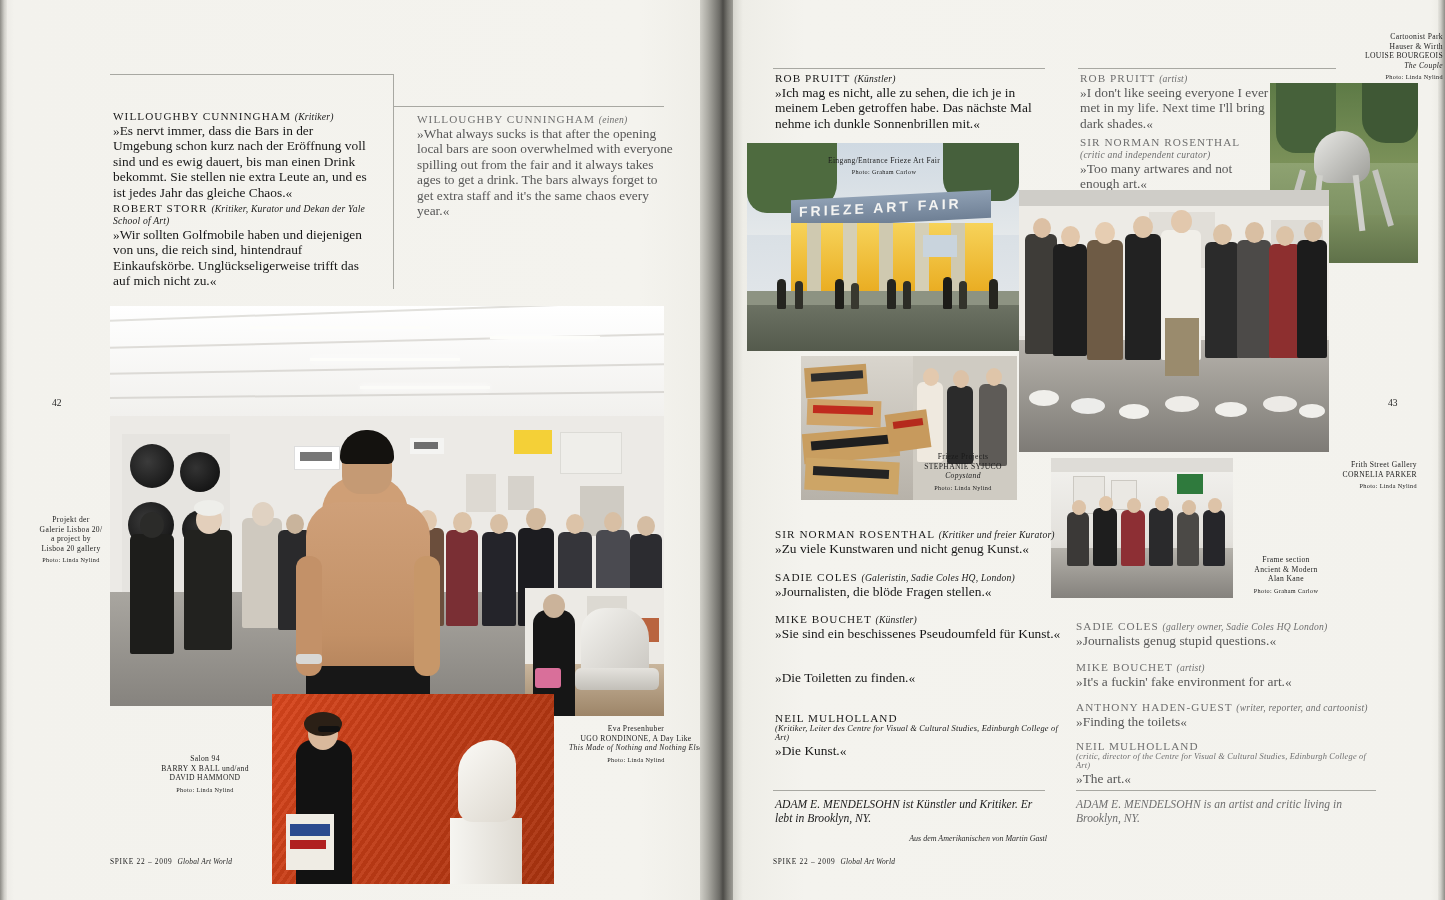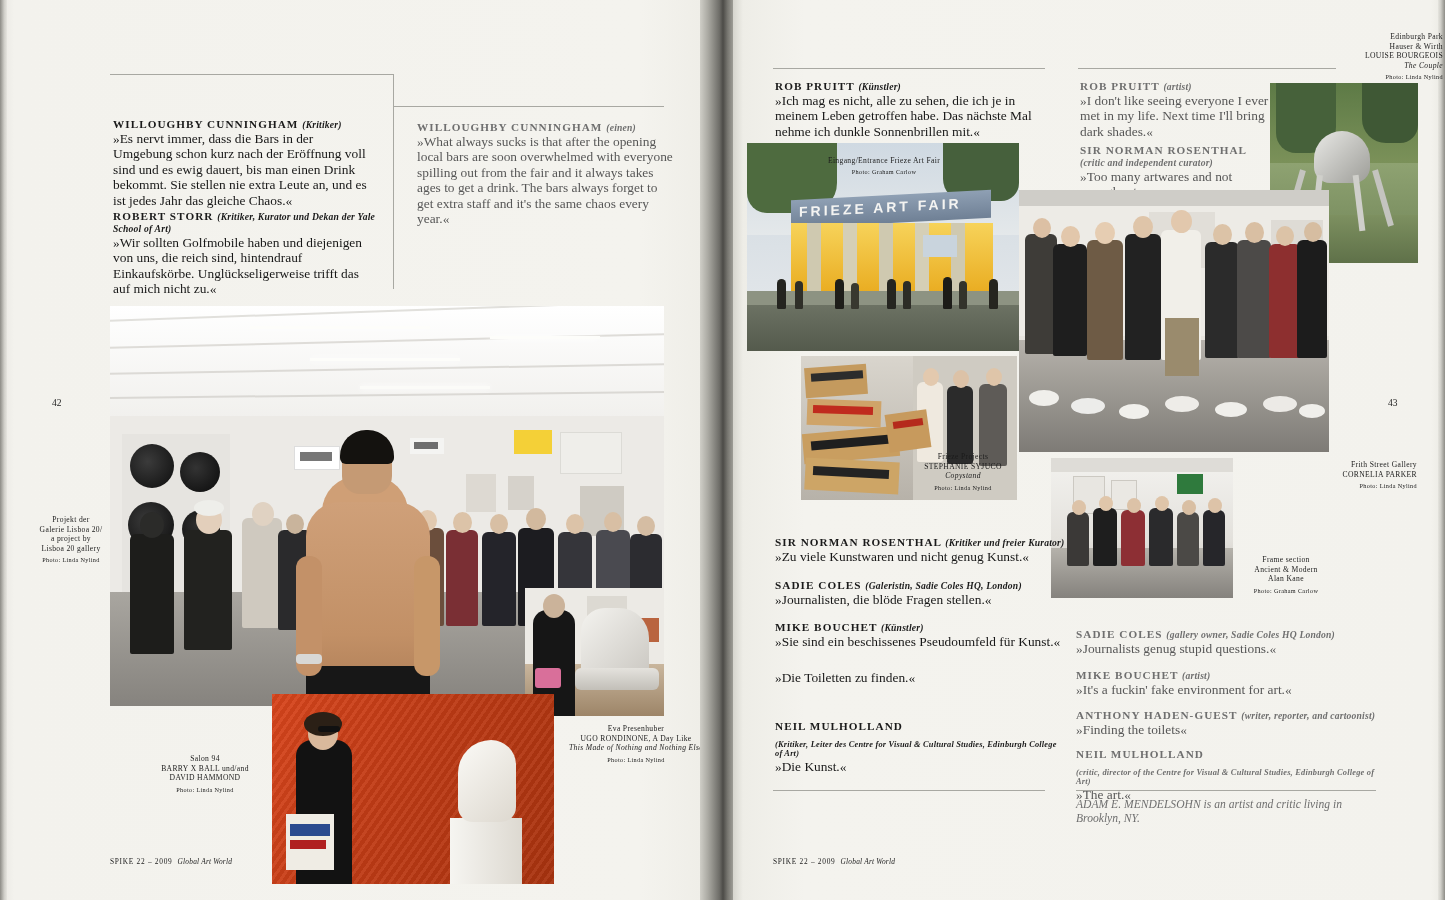--- a/index.html
+++ b/index.html
@@ -21,22 +21,21 @@
   .gutter{position:absolute;left:700px;top:0;width:46px;height:900px;
     background:linear-gradient(to right,#cfcec7 0%,#a9a8a1 18%,#6e6d68 42%,#4c4b47 50%,#777670 60%,#b9b8b1 80%,#d9d8d1 100%);
   }
   .edge-l{position:absolute;left:0;top:0;width:7px;height:900px;background:linear-gradient(to right,#8d8c86,#cfcec8 60%,#e6e5df);}
   .edge-r{position:absolute;right:0;top:0;width:7px;height:900px;background:linear-gradient(to left,#8d8c86,#cfcec8 60%,#e6e5df);}
 
   
   .name{
     font-family:"Liberation Serif", serif;
     font-size:11.2px;letter-spacing:1.05px;color:#1a1a1a;
-    font-weight:700;
-    margin-top:8px;
+    font-weight:400;
   }
   .name .role{font-style:italic;letter-spacing:0.2px;font-size:9.6px;}
   .quote{
     font-size:13.4px;line-height:15.4px;color:#171717;
     margin-top:1px;
   }
   .quote.en{color:#2a2a2a;}
   .grey .name{color:#6f6f6f;}
   .grey .quote{color:#575757;}
   .cap{
@@ -220,21 +219,21 @@
       <span>SPIKE 22 – 2009</span>&nbsp;&nbsp;<span class="it">Global Art World</span>
     </div>
   </div>
 
   <div class="gutter"></div>
 
   <div class="page page-right">
     <div class="edge-r"></div>
 
     <div class="cap" style="position:absolute;left:600px;top:32px;width:110px;text-align:right;">
-      <div>Edinburgh Park</div>
+      <div>Cartoonist Park</div>
       <div>Hauser &amp; Wirth</div>
       <div>LOUISE BOURGEOIS</div>
       <div class="it">The Couple</div>
       <div style="font-size:6.2px;margin-top:2px;">Photo: Linda Nylind</div>
     </div>
 
     <div class="rule" style="left:40px;top:68px;width:272px;height:1px;"></div>
     <div class="rule" style="left:345px;top:68px;width:258px;height:1px;"></div>
 
     <div class="txtwrap" style="left:42px;top:72px;width:260px;">
@@ -435,20 +434,24 @@
     </div>
     <div class="txtwrap grey" style="left:343px;top:740px;width:300px;">
       <div class="name"><span>NEIL MULHOLLAND</span></div>
       <div class="name role" style="font-style:italic;letter-spacing:0.2px;font-size:8.4px;color:#6f6f6f;">(critic, director of the Centre for Visual &amp; Cultural Studies, Edinburgh College of Art)</div>
       <div class="quote en">»The art.«</div>
     </div>
 
     <div class="rule" style="left:40px;top:790px;width:272px;height:1px;"></div>
     <div class="rule" style="left:343px;top:790px;width:300px;height:1px;"></div>
 
+    <div class="txtwrap" style="left:42px;top:798px;width:272px;">
+      <div style="font-size:11.6px;line-height:14px;font-style:italic;color:#1a1a1a;">ADAM E. MENDELSOHN ist Künstler und Kritiker. Er lebt in Brooklyn, NY.</div>
+      <div style="font-size:8px;font-style:italic;color:#2a2a2a;text-align:right;margin-top:8px;">Aus dem Amerikanischen von Martin Gastl</div>
+    </div>
     <div class="txtwrap" style="left:343px;top:798px;width:280px;">
       <div style="font-size:11.6px;line-height:14px;font-style:italic;color:#6f6f6f;">ADAM E. MENDELSOHN is an artist and critic living in Brooklyn, NY.</div>
     </div>
 
     <div class="runfoot" style="position:absolute;left:40px;top:857px;">
       <span>SPIKE 22 – 2009</span>&nbsp;&nbsp;<span class="it">Global Art World</span>
     </div>
   </div>
 
 </div>

